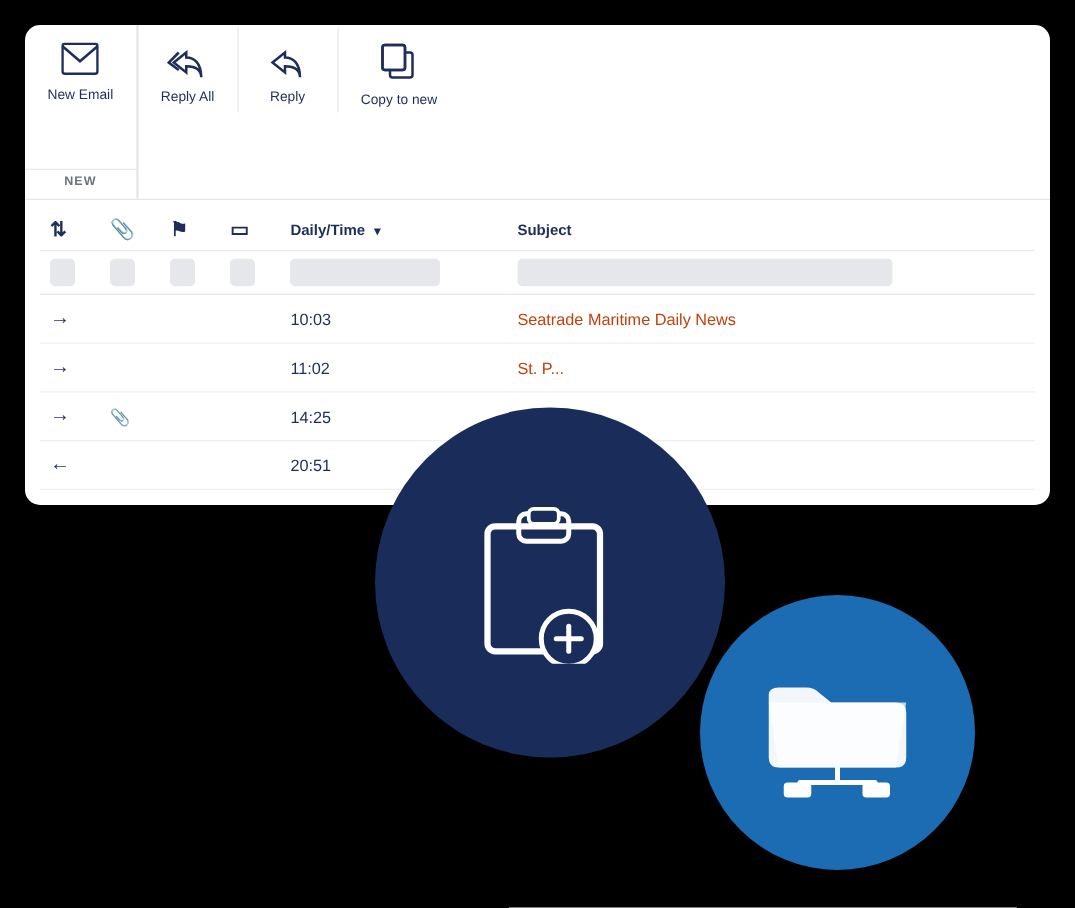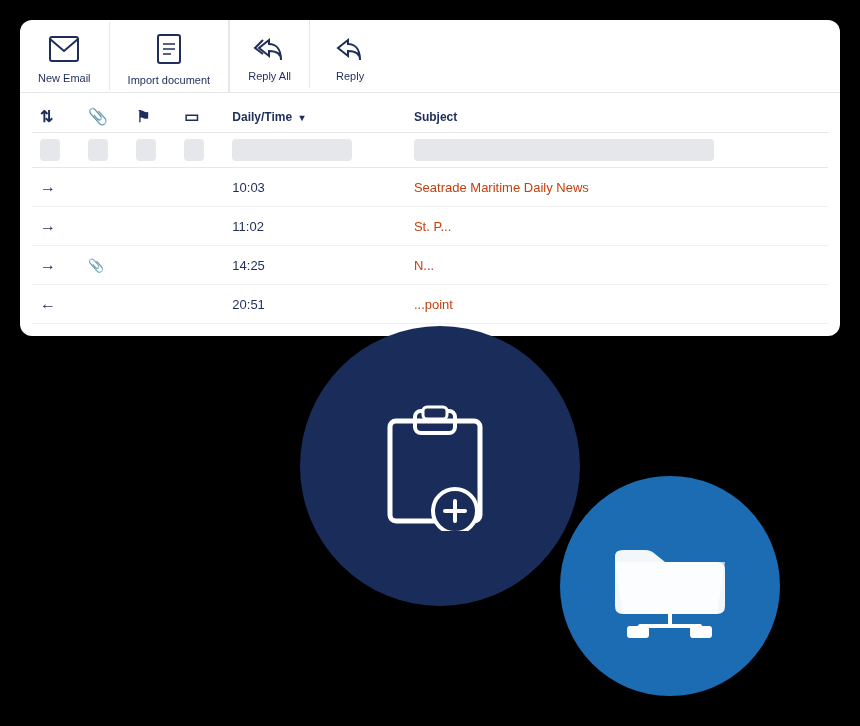--- a/index.html
+++ b/index.html
@@ -199,32 +199,22 @@
       <div class="toolbar-buttons">
         <div class="toolbar-btn">
           <span class="icon">
             <svg width="30" height="26" viewBox="0 0 30 26" fill="none" xmlns="http://www.w3.org/2000/svg">
               <rect x="1" y="1" width="28" height="24" rx="2" stroke="#1e2d5a" stroke-width="2" fill="none"></rect>
               <polyline points="1,3 15,15 29,3" stroke="#1e2d5a" stroke-width="2" fill="none"></polyline>
             </svg>
           </span>
           <span class="label">New Email</span>
         </div>
-        <div class="toolbar-btn">
-          <span class="icon">
-            <svg width="24" height="30" viewBox="0 0 24 30" fill="none" xmlns="http://www.w3.org/2000/svg">
-              <rect x="1" y="1" width="22" height="28" rx="2" stroke="#1e2d5a" stroke-width="2" fill="none"></rect>
-              <line x1="6" y1="10" x2="18" y2="10" stroke="#1e2d5a" stroke-width="1.5"></line>
-              <line x1="6" y1="15" x2="18" y2="15" stroke="#1e2d5a" stroke-width="1.5"></line>
-              <line x1="6" y1="20" x2="14" y2="20" stroke="#1e2d5a" stroke-width="1.5"></line>
-            </svg>
-          </span>
-          <span class="label">Import document</span>
-        </div>
       </div>
+      <div class="toolbar-section-label">NEW</div>
     </div>
 
     <div class="toolbar-group">
       <div class="toolbar-buttons">
         <div class="toolbar-btn">
           <span class="icon">
             <svg width="34" height="26" viewBox="0 0 34 26" fill="none" xmlns="http://www.w3.org/2000/svg">
               <path d="M16 6 L6 14 L16 22 L16 17 C24 17 28 20 28 26 C28 14 22 10 16 10 Z" stroke="#1e2d5a" stroke-width="2" fill="none"></path>
               <path d="M10 6 L2 14 L10 20" stroke="#1e2d5a" stroke-width="2" fill="none"></path>
             </svg>
@@ -232,20 +222,30 @@
           <span class="label">Reply All</span>
         </div>
         <div class="toolbar-btn">
           <span class="icon">
             <svg width="28" height="26" viewBox="0 0 28 26" fill="none" xmlns="http://www.w3.org/2000/svg">
               <path d="M12 6 L2 14 L12 22 L12 17 C20 17 24 20 24 26 C24 14 18 10 12 10 Z" stroke="#1e2d5a" stroke-width="2" fill="none"></path>
             </svg>
           </span>
           <span class="label">Reply</span>
         </div>
+        <div class="toolbar-btn">
+          <span class="icon">
+            <svg width="30" height="30" viewBox="0 0 30 30" fill="none" xmlns="http://www.w3.org/2000/svg">
+              <rect x="8" y="8" width="18" height="20" rx="2" stroke="#1e2d5a" stroke-width="2" fill="none"></rect>
+              <rect x="2" y="2" width="18" height="20" rx="2" stroke="#1e2d5a" stroke-width="2" fill="white"></rect>
+              <rect x="2" y="2" width="18" height="20" rx="2" stroke="#1e2d5a" stroke-width="2" fill="none"></rect>
+            </svg>
+          </span>
+          <span class="label">Copy to new</span>
+        </div>
       </div>
     </div>
   </div>
 
   <div class="table-container">
     <table class="email-table">
       <thead>
         <tr>
           <th>
             <span style="font-size:16px;color:#1e2d5a;">⇅</span>

